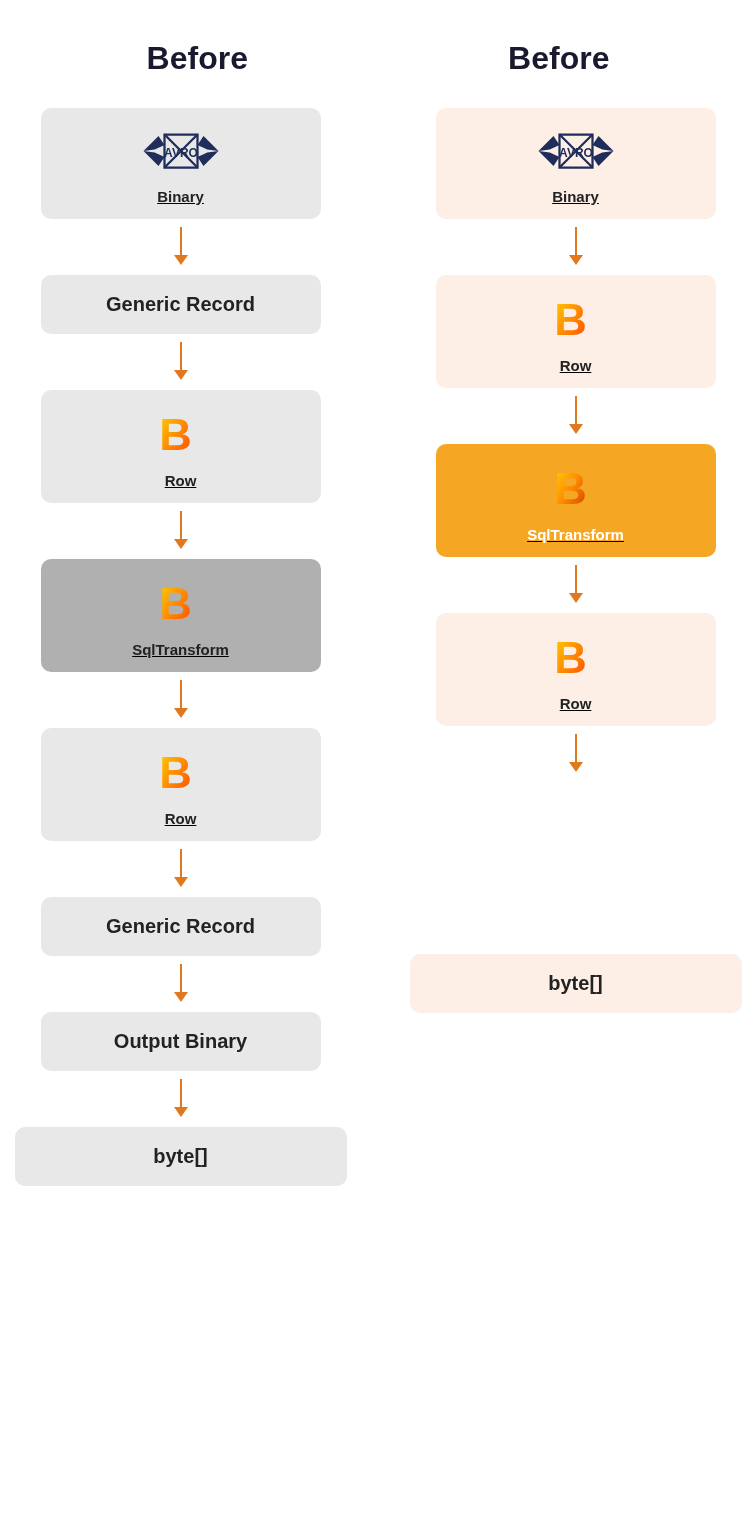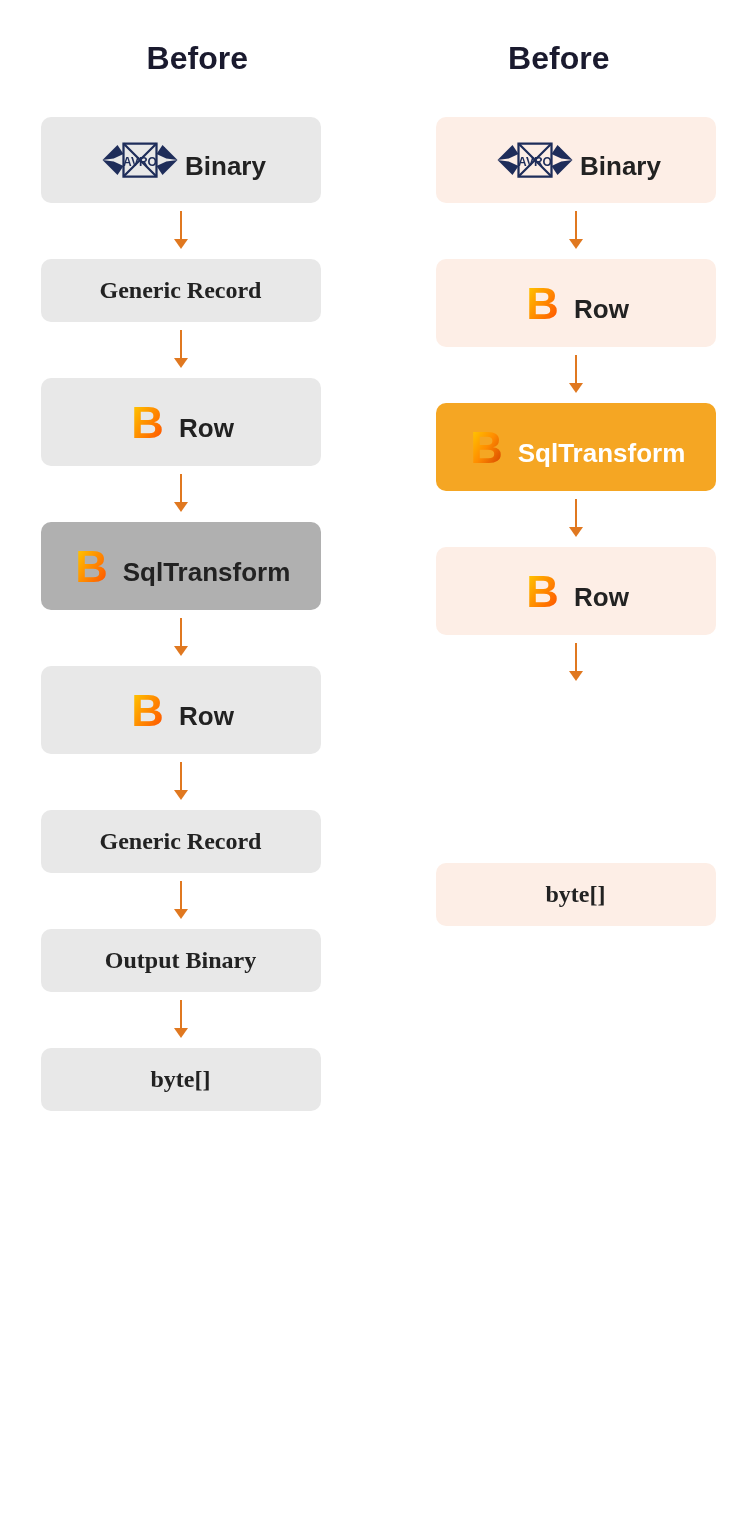--- a/index.html
+++ b/index.html
@@ -11,21 +11,21 @@
       display: flex;
       flex-direction: column;
       align-items: center;
       padding: 40px 20px;
     }
 
     .columns-header {
       display: flex;
       width: 680px;
       justify-content: space-around;
-      margin-bottom: 40px;
+      margin-bottom: 31px;
       gap: 43px;
     }
 
     .col-header {
       font-size: 32px;
       font-weight: 800;
       color: #1a1a2e;
       width: 280px;
       text-align: center;
     }
@@ -42,43 +42,45 @@
       flex-direction: column;
       align-items: center;
       width: 285px;
     }
 
     
     .card {
       width: 280px;
       border-radius: 10px;
       display: flex;
+      flex-direction: column;
       align-items: center;
       justify-content: center;
       padding: 18px 10px 14px;
+      text-decoration: underline;
     }
 
     .card-gray {
       background: #e8e8e8;
     }
 
     .card-peach {
       background: #fdeee6;
     }
 
     .card-dark-gray {
       background: #b0b0b0;
     }
 
     .card-orange {
       background: #f5a623;
     }
 
     .card-label {
-      font-size: 26px;
+      font-size: 15px;
       font-weight: 600;
       color: #222222;
       margin-top: 8px;
       text-align: center;
     }
 
     .card-label-white {
       color: #ffffff;
     }
 
@@ -122,30 +124,29 @@
       width: 280px;
       border-radius: 10px;
       background: #e8e8e8;
       padding: 18px 10px;
       display: flex;
       align-items: center;
       justify-content: center;
     }
 
     .card-text-only-label {
-      font-size: 24px;
+      font-size: 20px;
       font-weight: 600;
       color: #222222;
       text-align: left;
-      font-family: Liberation Serif, serif;
     }
 
     
     .card-byte {
-      width: 280px;
+      width: 332px;
       border-radius: 10px;
       background: #e8e8e8;
       padding: 18px 10px;
       display: flex;
       align-items: center;
       justify-content: center;
     }
     .card-byte-peach {
       background: #fdeee6;
     }

